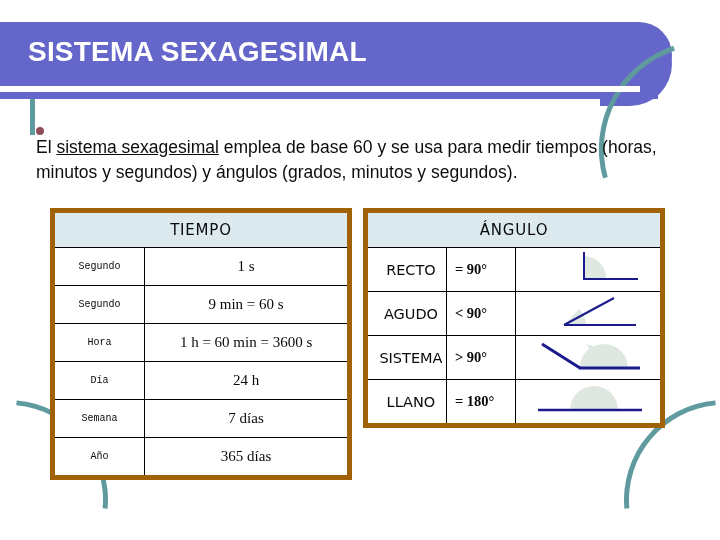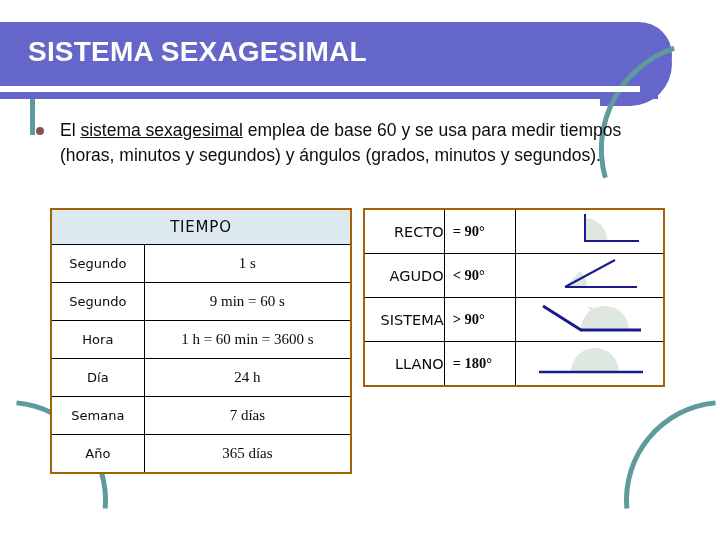--- a/index.html
+++ b/index.html
@@ -115,20 +115,21 @@
   }
 
   
   .bullet-row {
     position: absolute;
     left: 36px;
     top: 118px;
     width: 630px;
     display: flex;
     align-items: flex-start;
+    flex-direction: column;
   }
   .bullet-marker {
     width: 8px;
     height: 8px;
     border-radius: 50%;
     background: #8d4f55;
     margin-top: 9px;
     margin-right: 16px;
     flex: 0 0 auto;
   }
@@ -138,21 +139,21 @@
     color: #0d0d0d;
     font-family: "Liberation Sans", sans-serif;
   }
   .bullet-text u { text-decoration: underline; }
 
   
   .tbl {
     position: absolute;
     border-collapse: collapse;
     background: #ffffff;
-    border: 2px solid #a16207;
+    border: 5px solid #a16207;
     font-family: "DejaVu Sans", sans-serif;
     padding-left: 19px;
   }
   .tbl td {
     border: 1.5px solid #000000;
     padding: 0;
     text-align: center;
     vertical-align: middle;
     font-size: 14px;
     color: #0a0a0a;
@@ -160,29 +161,29 @@
   }
   .tbl .hdr {
     background: #dceaf0;
     font-size: 15px;
     height: 34px;
     letter-spacing: 0.8px;
   }
 
   
   #tiempo-table { left: 50px; top: 208px; width: 302px; }
-  #tiempo-table td.k { width: 92px; height: 37px; font-size: 13px; }
+  #tiempo-table td.k { width: 92px; height: 37px; font-size: 10px; font-family: Liberation Mono, monospace; }
   #tiempo-table td.v { width: 206px; height: 37px; font-size: 15px; font-family: Liberation Serif, serif; }
 
   
   #angulo-table { left: 363px; top: 208px; width: 302px; }
   #angulo-table td.full { height: 36px; font-size: 16px; font-weight: bold; }
   #angulo-table td.k {
     width: 72px; height: 43px; font-size: 14.5px;
-    text-align: right; padding-left: 8px; margin-left: 24px;
+    text-align: center; padding-left: 8px; margin-left: 24px;
   }
   #angulo-table td.v {
     width: 66px; height: 43px; font-size: 14.5px; font-weight: bold;
     text-align: left; padding-left: 8px; font-family: Liberation Serif, serif;
   }
   #angulo-table td.d { width: 152px; height: 43px; padding: 0; }
 
   .diagram { display: block; margin: 0 auto; }
 </style>
 </head>
@@ -231,20 +232,23 @@
   </tr>
   <tr>
     <td class="k">Año</td>
     <td class="v">365 días</td>
   </tr>
 </tbody>
   </table>
 
 <table class="tbl" id="angulo-table">
   <tbody>
+      <tr>
+    <td class="hdr" colspan="3">ÁNGULO</td>
+  </tr>
 
   <tr>
     <td class="k">RECTO</td>
     <td class="v">= 90°</td>
     <td class="d">
       <svg class="diagram" width="120" height="40" viewBox="0 0 120 40">
         <path d="M 56 6 A 22 22 0 0 1 78 28 L 56 28 Z" fill="#dfe8e0" stroke="none"></path>
         <line x1="56" y1="2" x2="56" y2="29" stroke="#1a1a8c" stroke-width="2"></line>
         <line x1="55" y1="29" x2="110" y2="29" stroke="#1a1a8c" stroke-width="2"></line>
       </svg>

